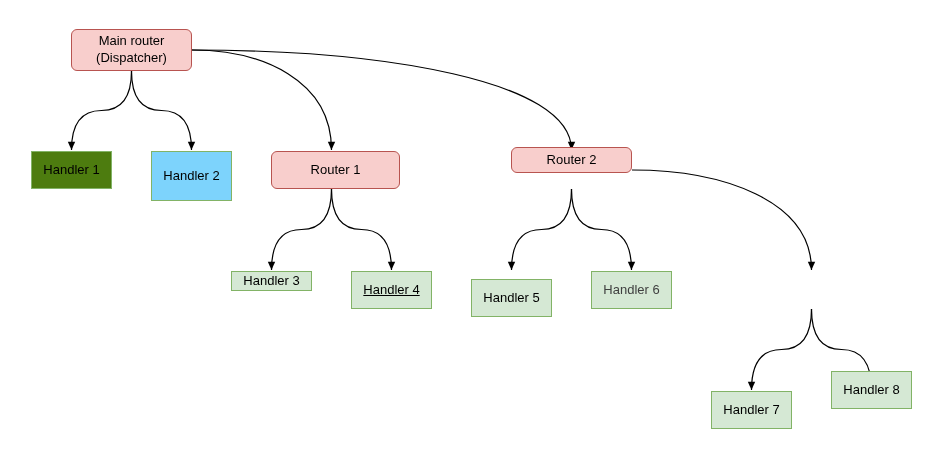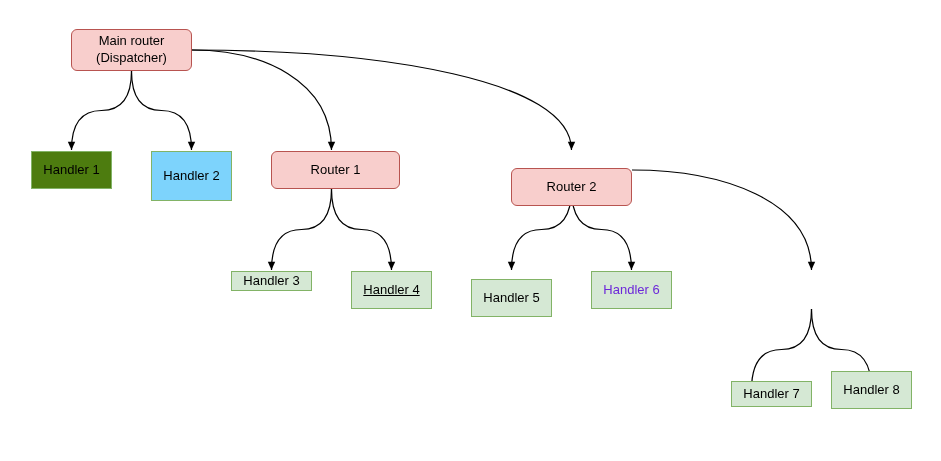--- a/index.html
+++ b/index.html
@@ -75,34 +75,34 @@
     </div>
     <div class="node handler" style="left: 31px; top: 151px; width: 81px; height: 38px; background: #4d7c0f; border-color: rgb(130, 179, 102); color: rgb(0, 0, 0);">
       <span class="label-line">Handler 1</span>
     </div>
     <div class="node handler" style="left: 151px; top: 151px; width: 81px; height: 50px; background: #7dd3fc; border-color: rgb(130, 179, 102); color: rgb(0, 0, 0);">
       <span class="label-line">Handler 2</span>
     </div>
     <div class="node router" style="left: 271px; top: 151px; width: 129px; height: 38px; background: rgb(248, 206, 204); border-color: rgb(184, 84, 80); color: rgb(0, 0, 0);">
       <span class="label-line">Router 1</span>
     </div>
-    <div class="node router" style="left: 511px; top: 168px; width: 121px; height: 38px; background: rgb(248, 206, 204); border-color: rgb(184, 84, 80); color: rgb(0, 0, 0);">
+    <div class="node router" style="left: 511px; top: 147px; width: 121px; height: 26px; background: rgb(248, 206, 204); border-color: rgb(184, 84, 80); color: rgb(0, 0, 0);">
       <span class="label-line">Router 2</span>
     </div>
     <div class="node handler" style="left: 231px; top: 271px; width: 81px; height: 20px; background: rgb(213, 232, 212); border-color: rgb(130, 179, 102); color: rgb(0, 0, 0);">
       <span class="label-line">Handler 3</span>
     </div>
     <div class="node handler" style="left: 351px; top: 271px; width: 81px; height: 38px; background: rgb(213, 232, 212); border-color: rgb(130, 179, 102); color: rgb(0, 0, 0); text-decoration: underline;">
       <span class="label-line">Handler 4</span>
     </div>
     <div class="node handler" style="left: 471px; top: 271px; width: 81px; height: 38px; background: rgb(213, 232, 212); border-color: rgb(130, 179, 102); color: rgb(0, 0, 0); margin-top: 8px;">
       <span class="label-line">Handler 5</span>
     </div>
-    <div class="node handler" style="left: 591px; top: 271px; width: 81px; height: 38px; background: rgb(213, 232, 212); border-color: rgb(130, 179, 102); color: #6d28d9;">
+    <div class="node handler" style="left: 591px; top: 271px; width: 81px; height: 38px; background: rgb(213, 232, 212); border-color: rgb(130, 179, 102); color: #404040;">
       <span class="label-line">Handler 6</span>
     </div>
-    <div class="node handler" style="left: 711px; top: 381px; width: 81px; height: 26px; background: rgb(213, 232, 212); border-color: rgb(130, 179, 102); color: rgb(0, 0, 0); margin-left: 20px;">
+    <div class="node handler" style="left: 711px; top: 391px; width: 81px; height: 38px; background: rgb(213, 232, 212); border-color: rgb(130, 179, 102); color: rgb(0, 0, 0);">
       <span class="label-line">Handler 7</span>
     </div>
     <div class="node handler" style="left: 831px; top: 371px; width: 81px; height: 38px; background: rgb(213, 232, 212); border-color: rgb(130, 179, 102); color: rgb(0, 0, 0); justify-content: center;">
       <span class="label-line">Handler 8</span>
     </div>
   </div>
 
 </body></html>

